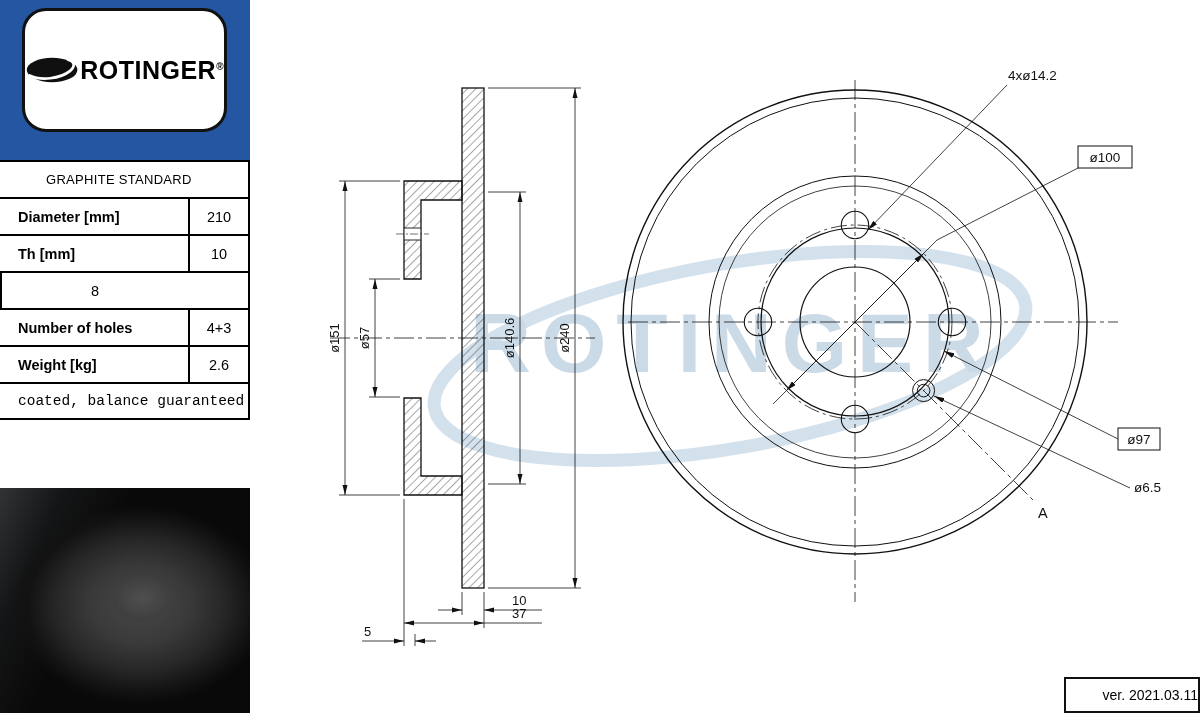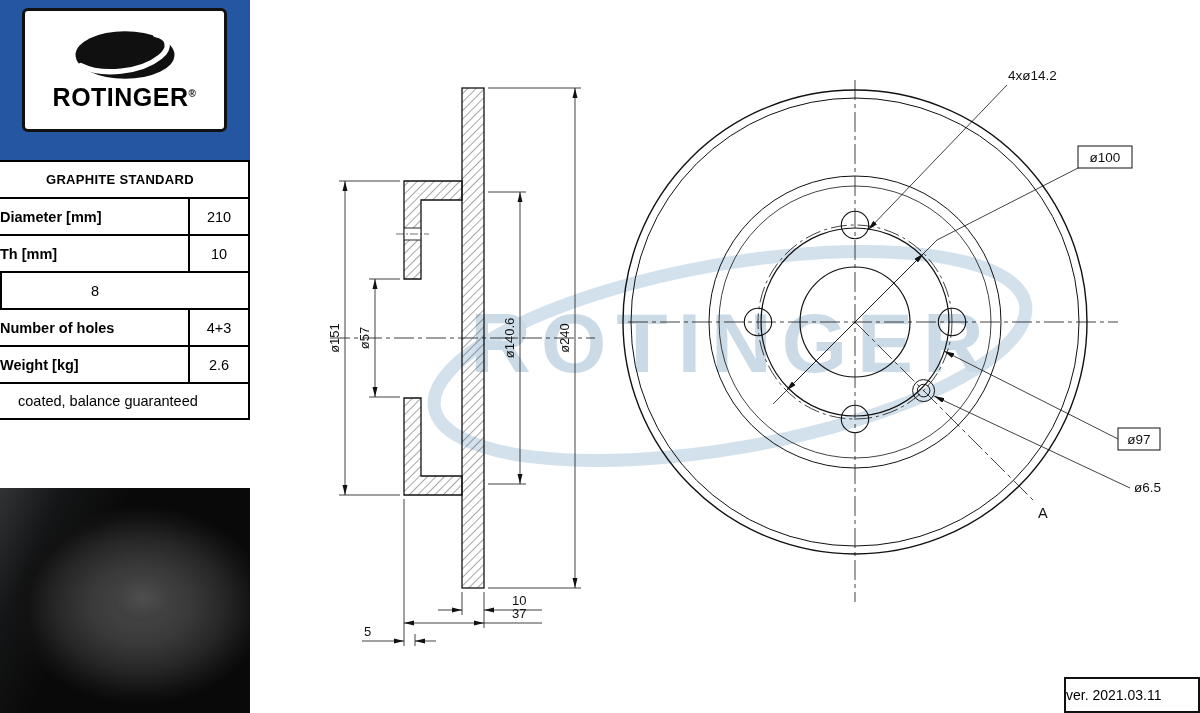--- a/index.html
+++ b/index.html
@@ -3,48 +3,48 @@
 <meta charset="utf-8">
 <style>
   html,body{margin:0;padding:0;background:#fff;}
   body{width:1200px;height:713px;position:relative;font-family:"Liberation Sans",sans-serif;color:#000;}
   .page{position:absolute;inset:0;width:1200px;height:713px;overflow:hidden;background:#fff;}
 
   
   .sidebar{position:absolute;left:0;top:0;width:250px;height:713px;background:#fff;}
   .brand-area{position:absolute;left:0;top:0;width:250px;height:160px;background:#2456a2;}
   .logo-box{position:absolute;left:22px;top:8px;width:199px;height:118px;background:#fff;
-            border:3px solid #111;border-radius:6px;display:flex;flex-direction:column;
+            border:3px solid #111;border-radius:24px;display:flex;
             align-items:center;justify-content:center;gap:1px;}
   .logo-oval{width:106px;height:54px;}
   .logo-text{font-weight:bold;font-size:25px;letter-spacing:.5px;white-space:nowrap;}
   .logo-text .reg{font-size:10px;vertical-align:super;}
 
   .table-block{position:absolute;left:0;top:160px;width:250px;background:#fff;
                border-top:2px solid #000;border-right:2px solid #000;box-sizing:border-box;}
   .row{box-sizing:border-box;border-bottom:2px solid #000;display:flex;align-items:center;padding-left:18px;}
-  .series{height:37px;font-size:13px;font-weight:bold;letter-spacing:.3px;padding-left:46px;}
+  .series{height:37px;font-size:13px;font-weight:normal;letter-spacing:.3px;padding-left:46px;}
   .part{height:59px;font-size:27px;font-weight:bold;letter-spacing:.3px;}
   .spec-row{display:grid;grid-template-columns:1fr 60px;border-bottom:2px solid #000;height:37px;box-sizing:border-box;}
-  .spec-label{display:flex;align-items:center;font-weight:bold;font-size:14.5px;}
+  .spec-label{display:flex;align-items:center;padding-left:18px;font-weight:bold;font-size:14.5px;}
   .spec-value{display:flex;align-items:center;justify-content:center;border-left:2px solid #000;font-size:14.5px;}
-  .note{height:36px;font-size:14.5px;}
+  .note{height:36px;font-size:14.5px;font-family:Liberation Mono, monospace;}
 
   .photo{position:absolute;left:0;top:488px;width:250px;height:225px;
     background:
       radial-gradient(ellipse 50px 38px at 57% 49%, #4f4f4f 0%, #3f3f3f 55%, rgba(20,20,20,0) 66%),
       radial-gradient(ellipse 152px 118px at 56% 52%, #474747 0%, #3a3a3a 32%, #272727 55%, #121212 74%, rgba(8,8,8,0) 84%),
       linear-gradient(115deg, rgba(190,200,210,.22) 0%, rgba(120,130,140,.10) 18%, rgba(0,0,0,0) 38%),
       #090909;}
 
   
   .drawing{position:absolute;left:250px;top:0;width:950px;height:713px;background:#fff;}
   .drawing svg{position:absolute;left:0;top:0;}
   .version-box{position:absolute;right:0;bottom:0;width:136px;height:36px;border:2px solid #111;
-               box-sizing:border-box;display:flex;align-items:center;justify-content:flex-start;
+               box-sizing:border-box;display:flex;align-items:center;justify-content:flex-end;
                font-size:14px;background:#fff;}
   svg text{font-family:"Liberation Sans",sans-serif;}
 </style>
 </head>
 <body>
 
 <div class="page">
 
   <aside class="sidebar">
     <div class="brand-area">

